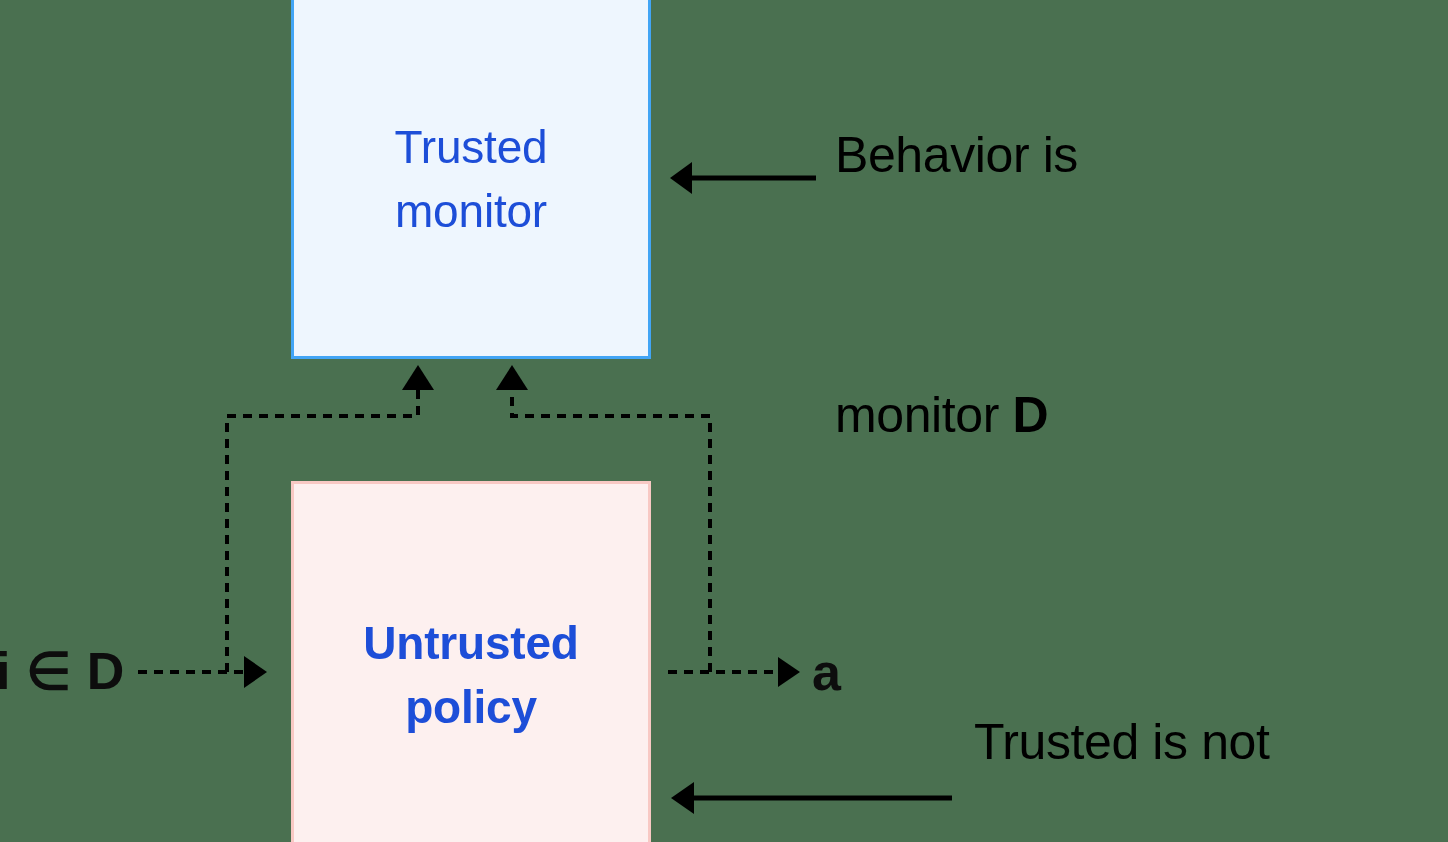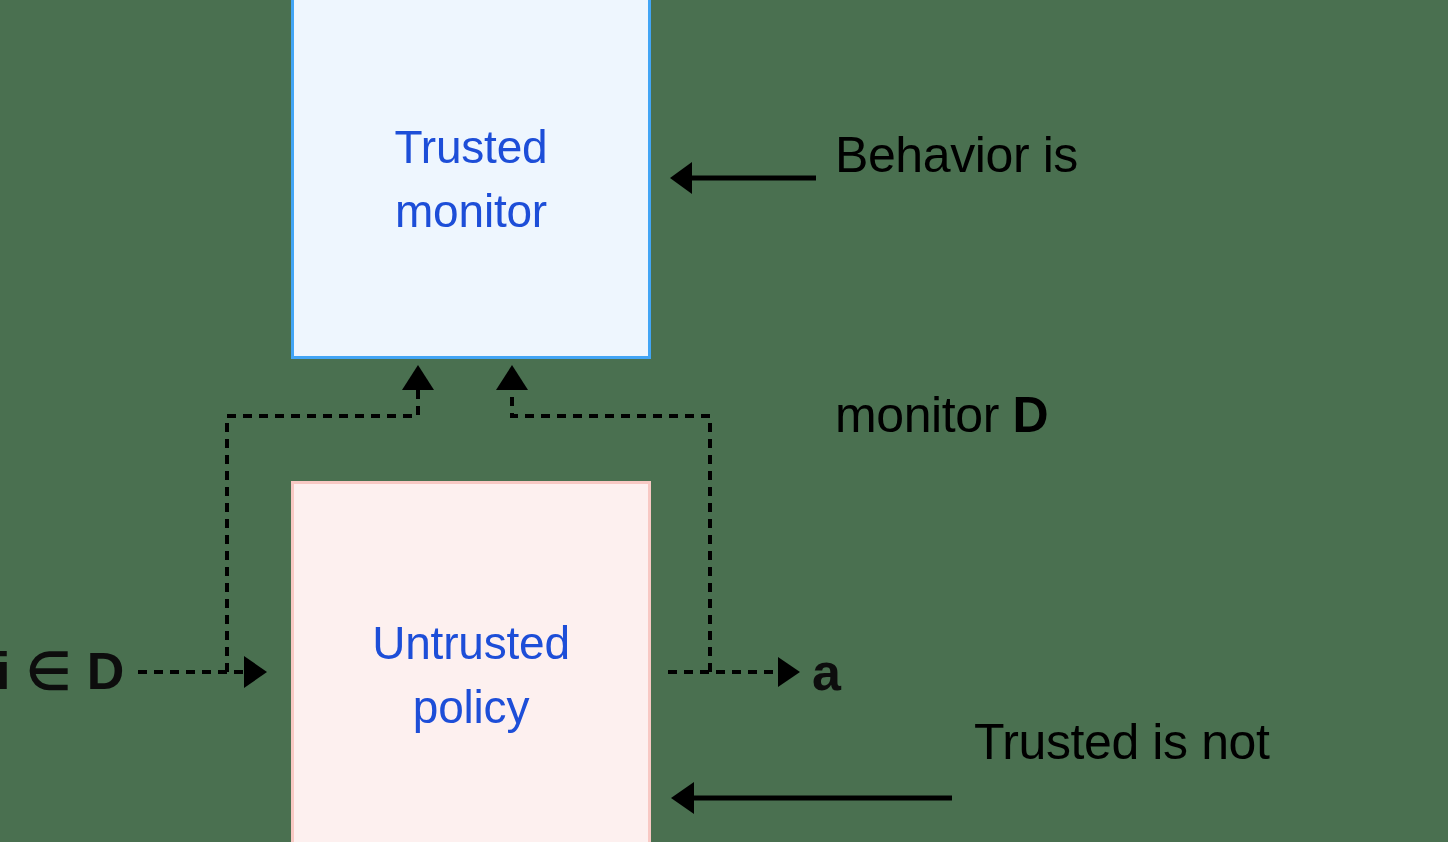--- a/index.html
+++ b/index.html
@@ -53,20 +53,21 @@
     left: 291px;
     top: 481px;
     width: 360px;
     height: 396px;
     background: #fdf0ef;
     border: 3px solid #f8c9c4;
     border-bottom: none;
   }
   #untrusted-policy .node-label {
     transform: translateY(-5px);
+    font-weight: bold;
   }
 
   
   #wires {
     position: absolute;
     left: 0;
     top: 0;
     width: 1448px;
     height: 842px;
     pointer-events: none;

